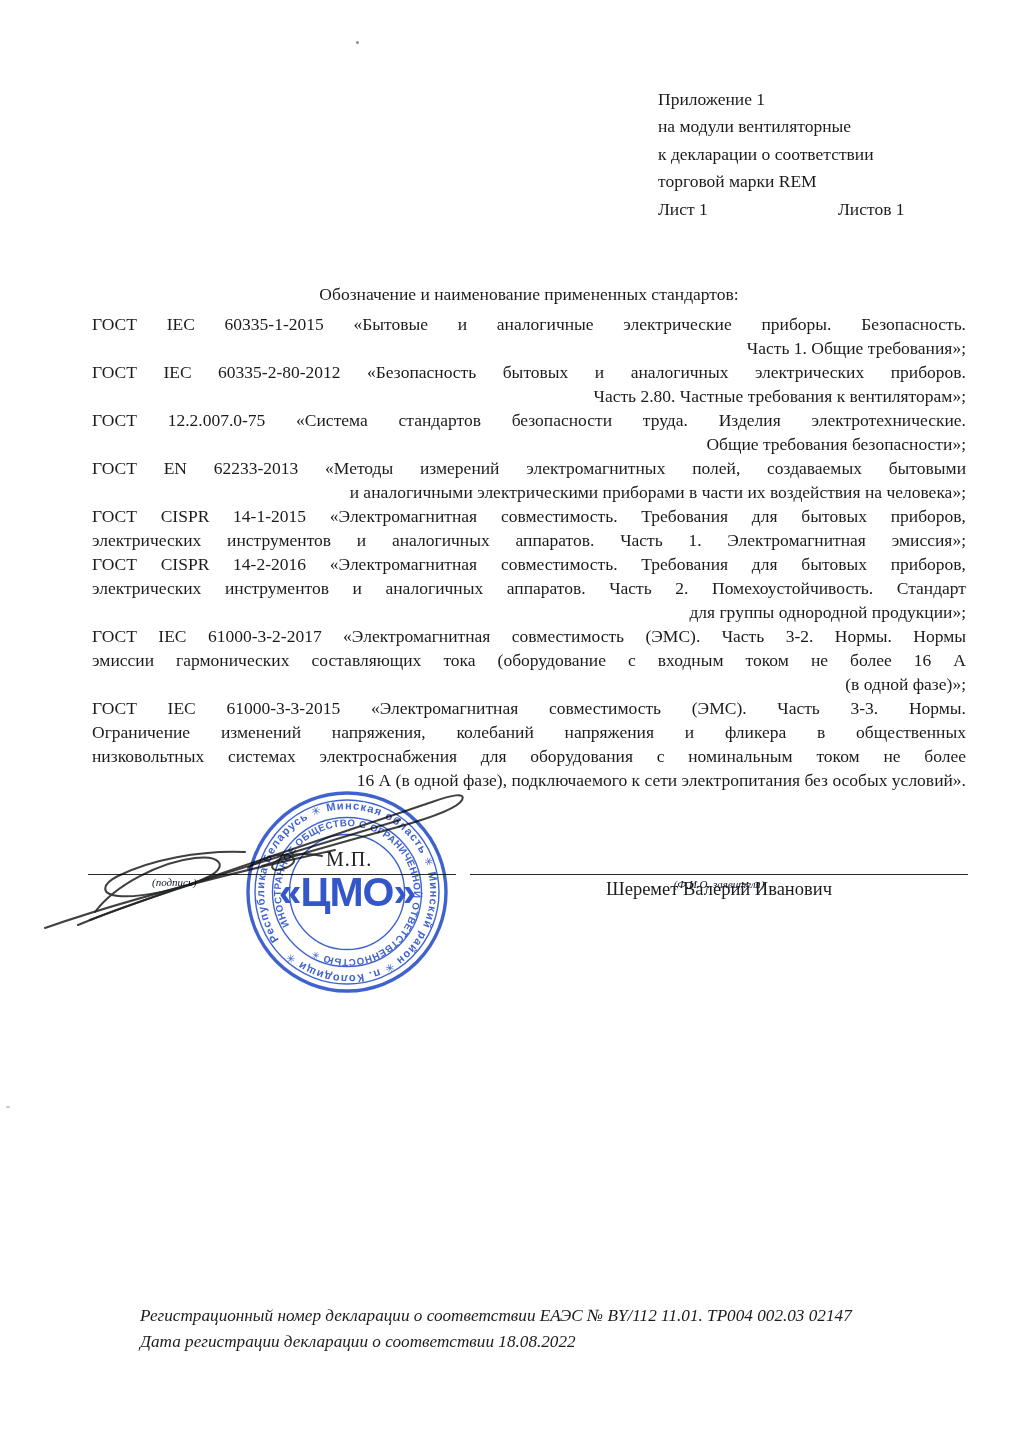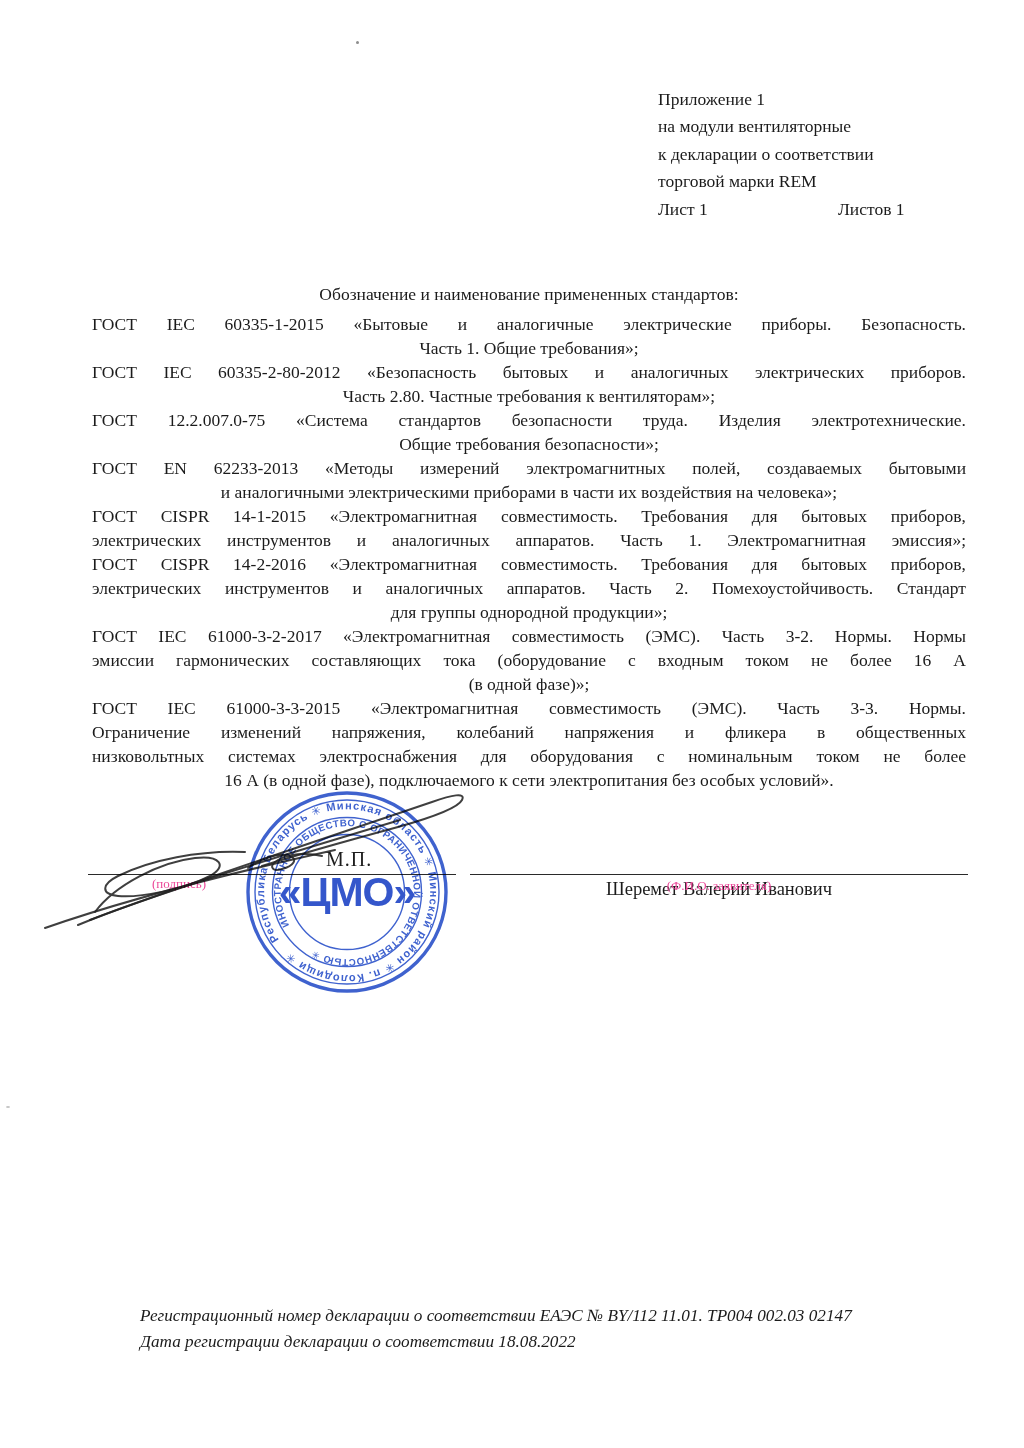--- a/index.html
+++ b/index.html
@@ -20,27 +20,27 @@
 
   
   .title{position:absolute;left:92px;top:284px;width:874px;
          text-align:center;font-size:17.5px;}
 
   
   .body{position:absolute;left:92px;top:312px;width:874px;
         font-size:17.5px;line-height:24px;}
   .ln{width:874px;}
   .ln.j{text-align:justify;text-align-last:justify;}
-  .ln.l{text-align:center;}
+  .ln.l{text-align:right;}
 
   
   .rule{position:absolute;height:0;border-top:1.7px solid #2a2a2a;}
   .rule.left{left:88px;top:874px;width:368px;}
   .rule.right{left:470px;top:874px;width:498px;}
-  .cap{position:absolute;font-size:13px;color:#ec4899;}
+  .cap{position:absolute;font-size:11px;color:#0f172a;font-style:italic;}
   .sign-cap{left:152px;top:876px;}
   .name{position:absolute;left:470px;top:879px;width:498px;
         text-align:center;font-size:18.5px;}
   .name-cap{left:470px;top:878px;width:498px;text-align:center;}
   .mp{position:absolute;left:326px;top:848px;font-size:20px;color:#1d1d1d;letter-spacing:1px;}
 
   
   .stamp{position:absolute;left:243px;top:788px;width:208px;height:208px;
          mix-blend-mode:multiply;opacity:.93;}
   .stamp circle{fill:none;stroke:#3056cb;}

